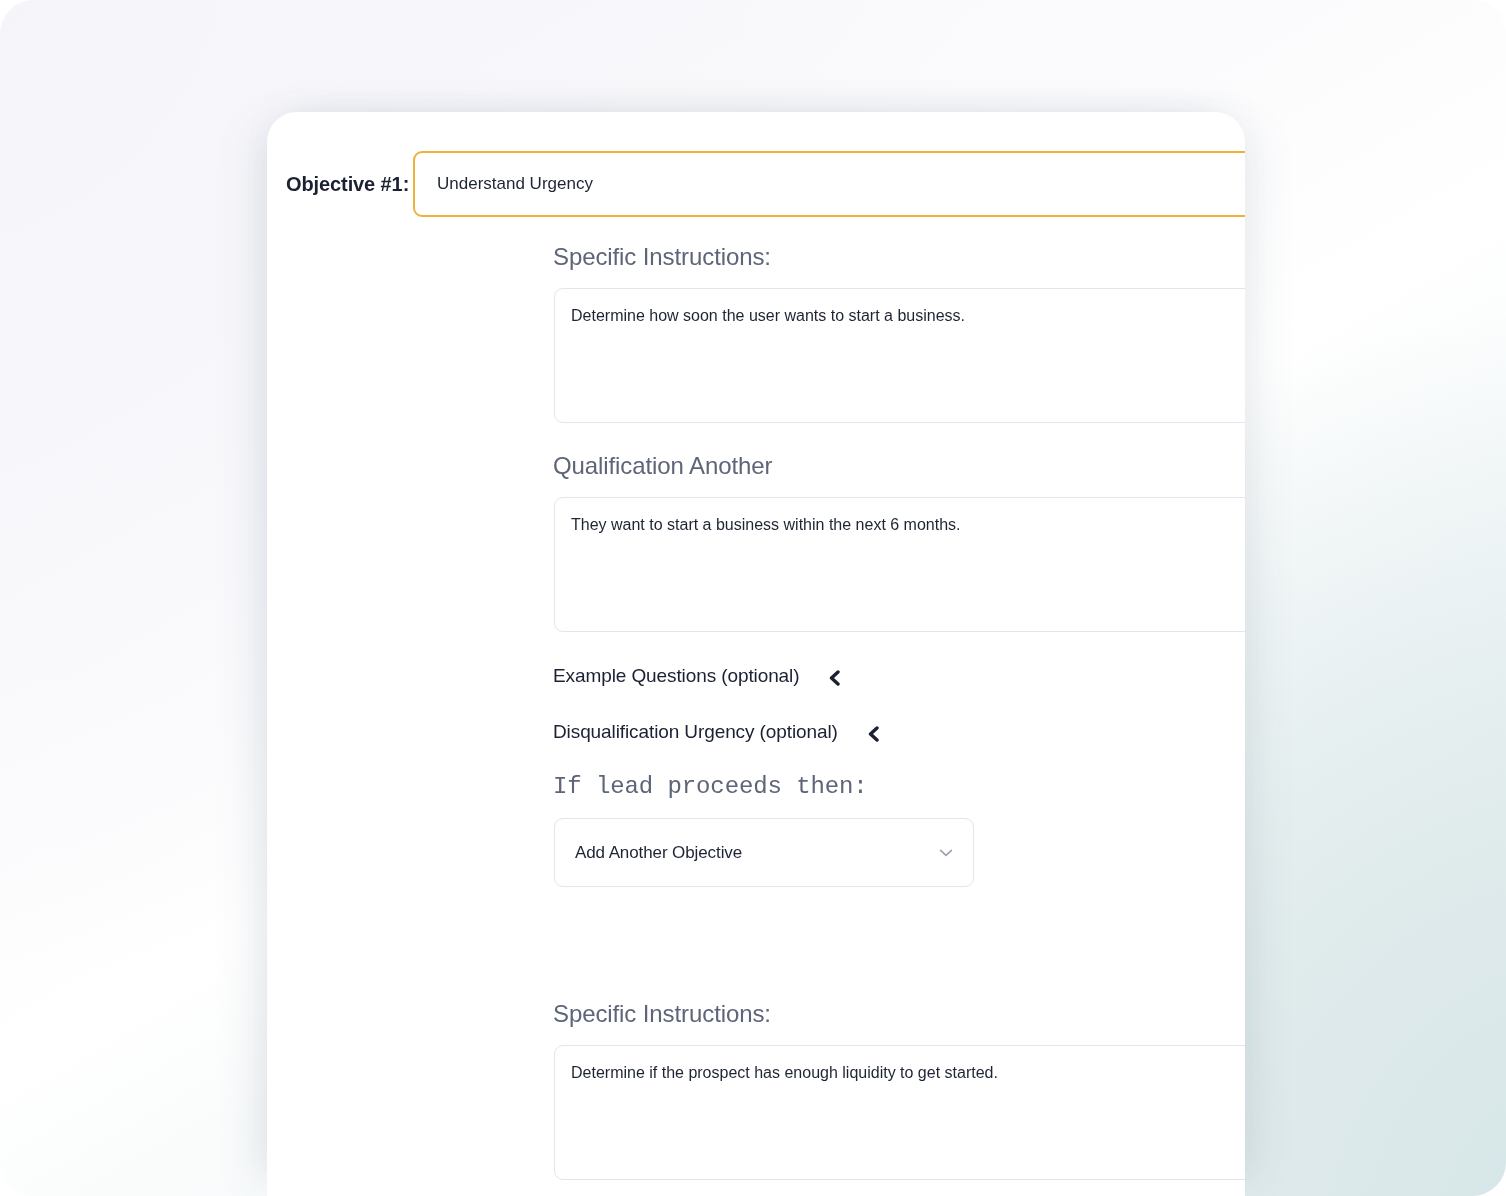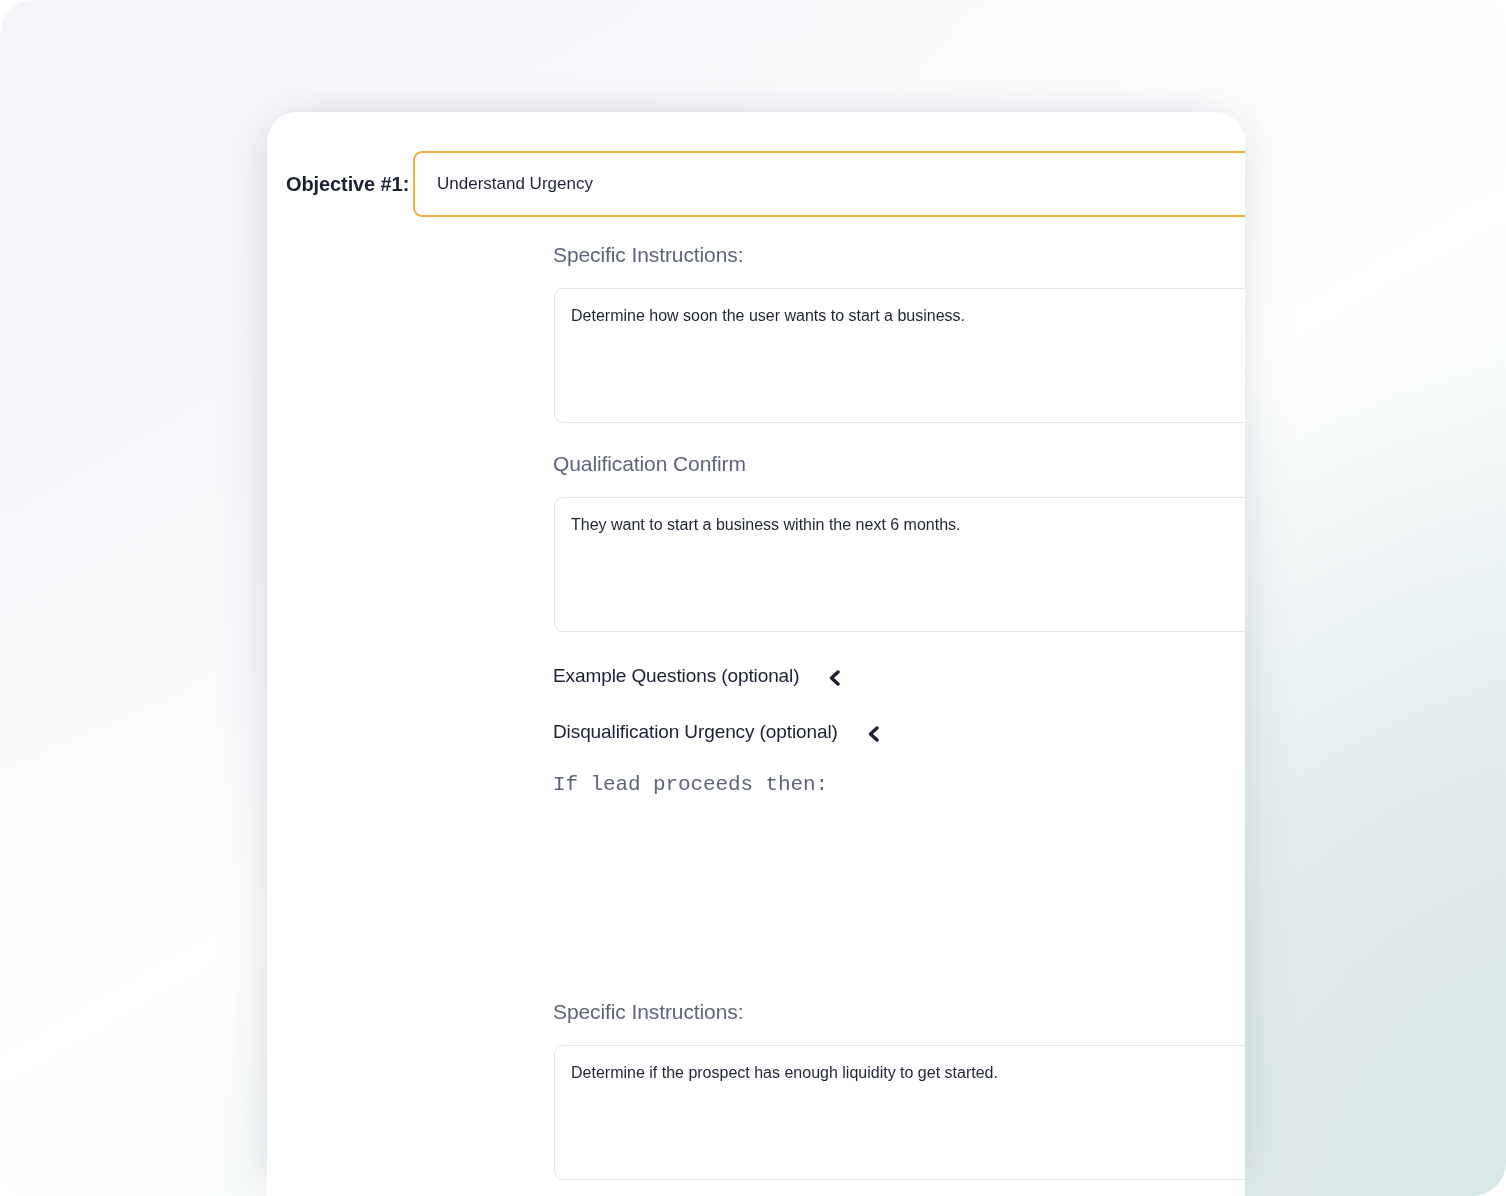--- a/index.html
+++ b/index.html
@@ -78,21 +78,21 @@
     align-items: center;
     font-family: "Liberation Sans", sans-serif;
   }
   .objective-input.accent { border: 2px solid #eeb13c; }
   .objective-input.plain  { border: 1.5px solid #e2e5ec; }
 
   
   .field-label {
     position: absolute;
     left: 286px;
-    font-size: 21px;
+    font-size: 24px;
     color: #5e6578;
     letter-spacing: -0.1px;
     white-space: nowrap;
   }
 
   
   .textarea-box {
     position: absolute;
     left: 287px;
     width: 990px;            
@@ -162,21 +162,21 @@
 
       <div class="objective-row" style="top:39px;">
         <div class="objective-label">Objective #1:</div>
         <div class="objective-input accent">Understand Urgency</div>
       </div>
 
       <div class="field-label" style="top:131px;">Specific Instructions:</div>
 
       <div class="textarea-box" style="top:176px; height:135px;">Determine how soon the user wants to start a business.</div>
 
-      <div class="field-label" style="top:340px;">Qualification Confirm</div>
+      <div class="field-label" style="top:340px;">Qualification Another</div>
 
       <div class="textarea-box" style="top:385px; height:135px;">They want to start a business within the next 6 months.</div>
 
       <div class="collapsible" style="top:553px;">
         <span>Example Questions (optional)</span>
         <span class="chev-left">
           <svg width="14" height="16" viewBox="0 0 14 16" aria-hidden="true">
             <path d="M11 2 L4.5 8 L11 14" fill="none" stroke="#1b2033" stroke-width="3.4" stroke-linecap="round" stroke-linejoin="round"></path>
           </svg>
         </span>
@@ -186,20 +186,28 @@
         <span>Disqualification Urgency (optional)</span>
         <span class="chev-left">
           <svg width="14" height="16" viewBox="0 0 14 16" aria-hidden="true">
             <path d="M11 2 L4.5 8 L11 14" fill="none" stroke="#1b2033" stroke-width="3.4" stroke-linecap="round" stroke-linejoin="round"></path>
           </svg>
         </span>
       </div>
 
       <div class="field-label" style="top:661px;font-family:Liberation Mono, monospace;">If lead proceeds then:</div>
 
+      <div class="select-wrap" style="top:706px;">
+        <span class="select-value">Add Another Objective</span>
+        <span>
+          <svg class="select-chev" viewBox="0 0 14 10" aria-hidden="true">
+            <path d="M1.6 2.4 L7 7.4 L12.4 2.4" fill="none" stroke="#9aa0ae" stroke-width="1.6" stroke-linecap="round" stroke-linejoin="round"></path>
+          </svg>
+        </span>
+      </div>
 
 
       <div class="field-label" style="top:888px;">Specific Instructions:</div>
 
       <div class="textarea-box" style="top:933px; height:135px;">Determine if the prospect has enough liquidity to get started.</div>
 
     </div>
   </div>
 
 </div>

